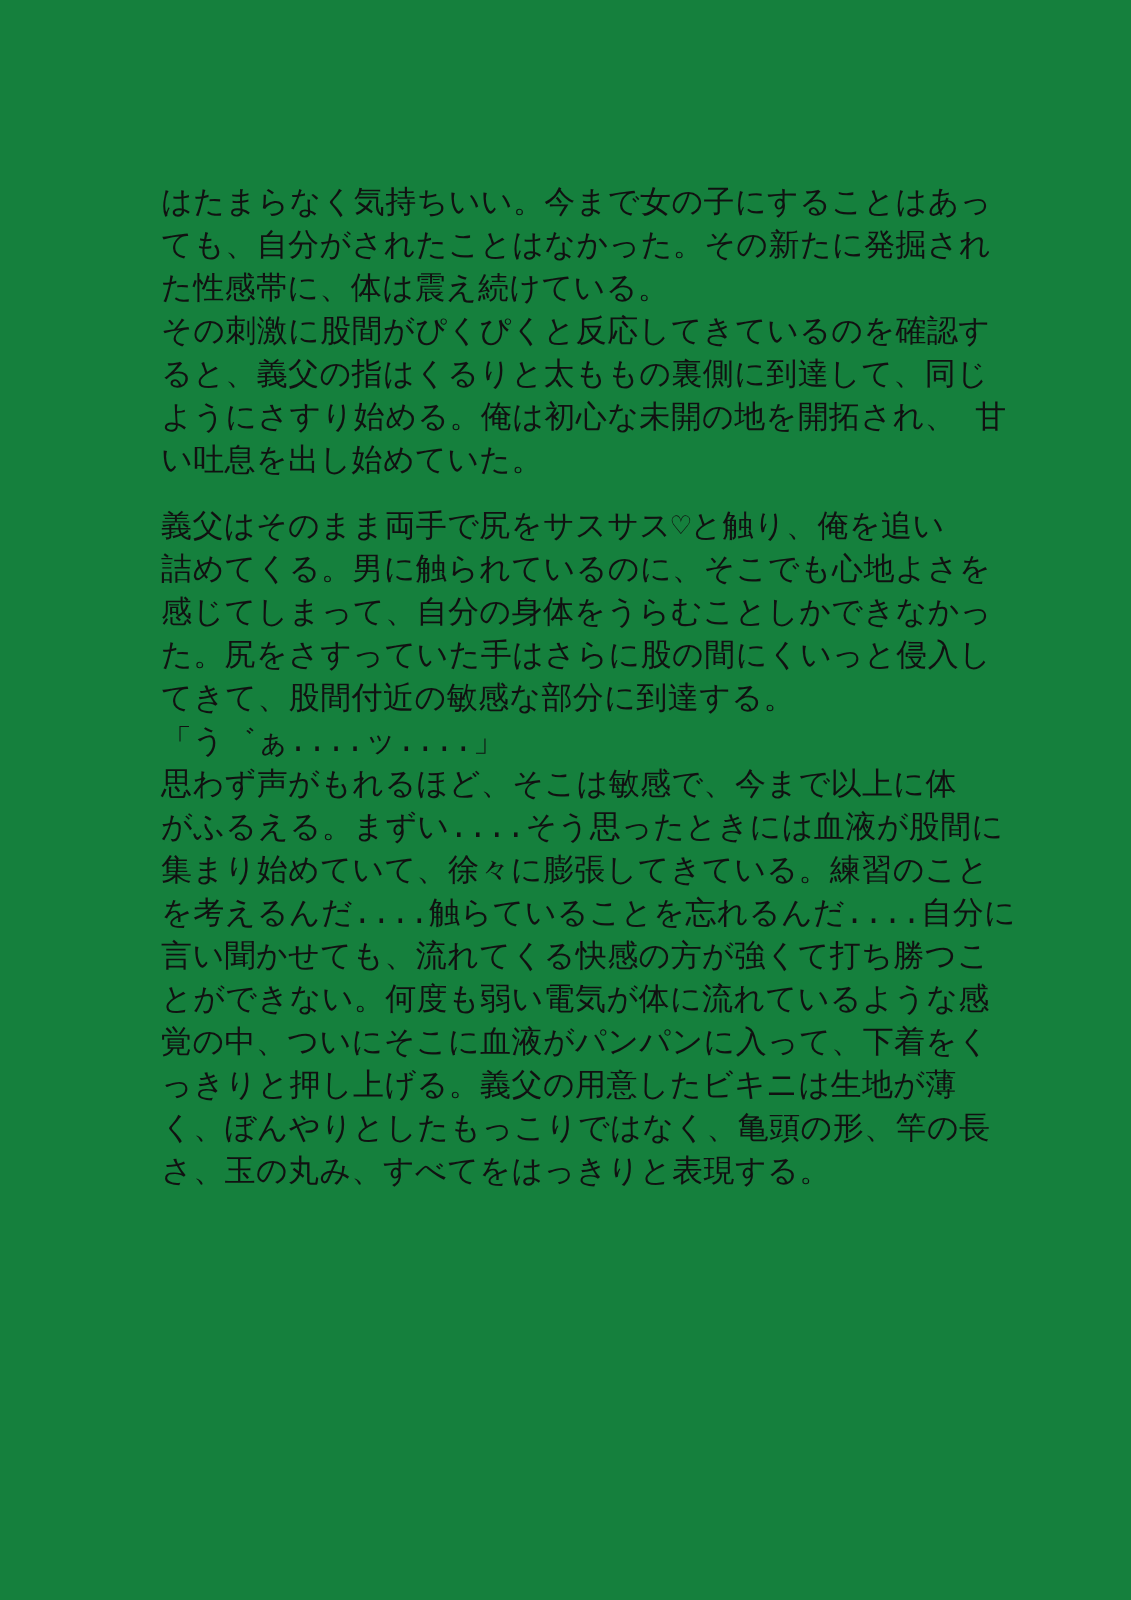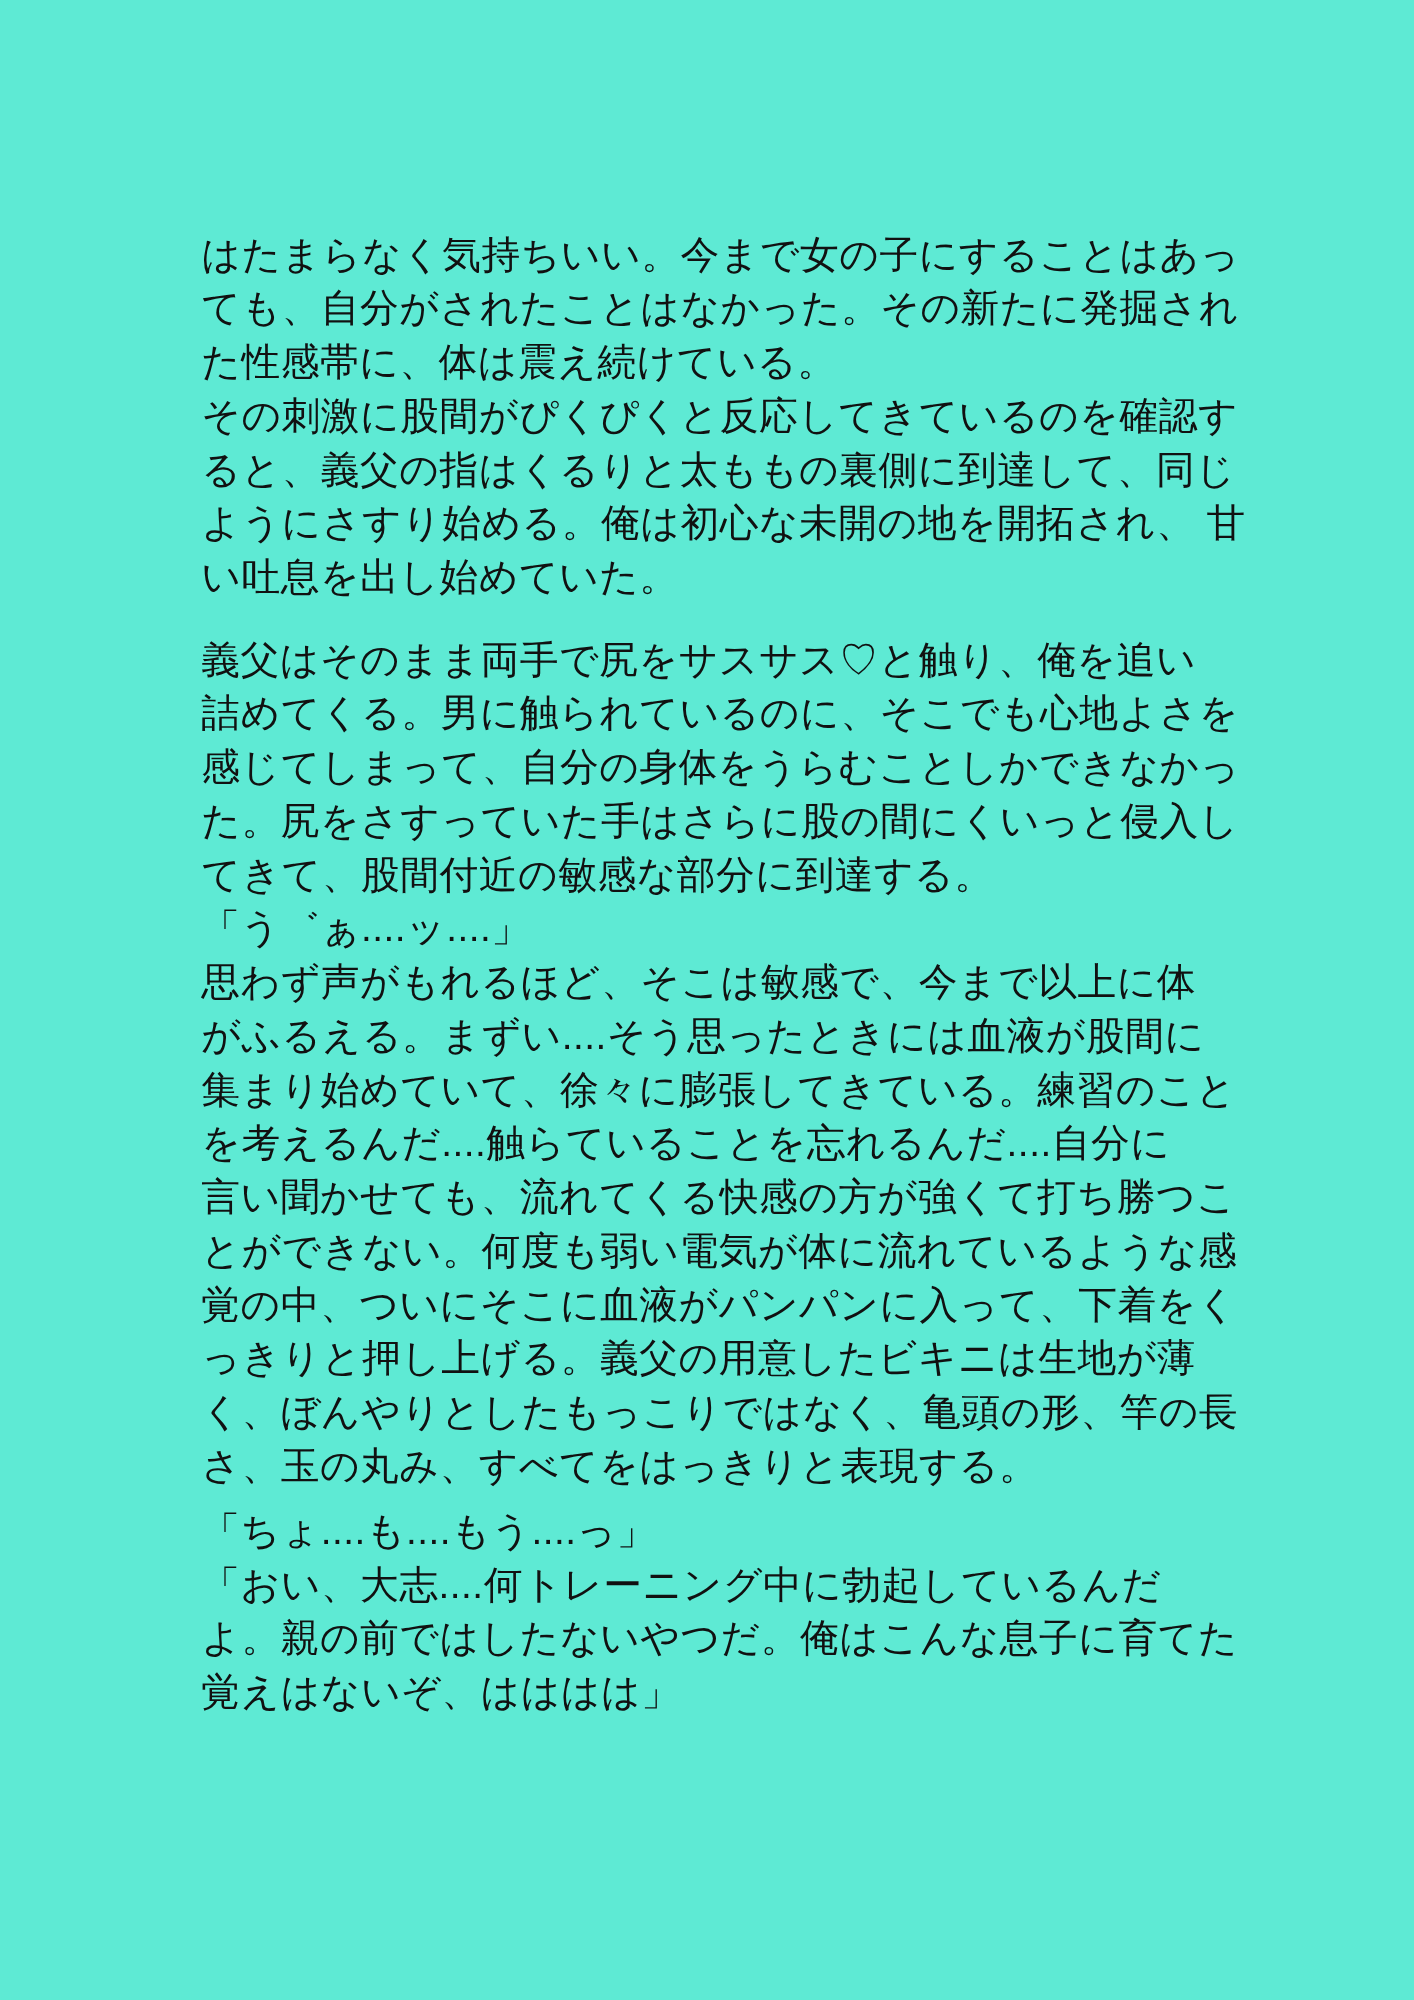--- a/index.html
+++ b/index.html
@@ -4,23 +4,23 @@
 <style>
   html, body {
     margin: 0;
     padding: 0;
     background: #ffffff;
   }
   .page {
     position: relative;
     width: 1131px;
     height: 1600px;
-    background: #5eead4;
+    background: #15803d;
     overflow: hidden;
-    font-family: Liberation Sans, sans-serif;
+    font-family: Liberation Mono, monospace;
   }
   .text-column {
     position: absolute;
     left: 161px;
     top: 182px;
     width: 860px;
     color: #111111;
   }
   .para {
     margin: 0;
@@ -58,18 +58,14 @@
 思わず声がもれるほど、そこは敏感で、今まで以上に体
 がふるえる。まずい....そう思ったときには血液が股間に
 集まり始めていて、徐々に膨張してきている。練習のこと
 を考えるんだ....触らていることを忘れるんだ....自分に
 言い聞かせても、流れてくる快感の方が強くて打ち勝つこ
 とができない。何度も弱い電気が体に流れているような感
 覚の中、ついにそこに血液がパンパンに入って、下着をく
 っきりと押し上げる。義父の用意したビキニは生地が薄
 く、ぼんやりとしたもっこりではなく、亀頭の形、竿の長
 さ、玉の丸み、すべてをはっきりと表現する。</p>
-    <p class="para gap-small">「ちょ....も....もう....っ」
-「おい、大志....何トレーニング中に勃起しているんだ
-よ。親の前ではしたないやつだ。俺はこんな息子に育てた
-覚えはないぞ、はははは」</p>
   </div>
 </div>
 
 </body></html>

